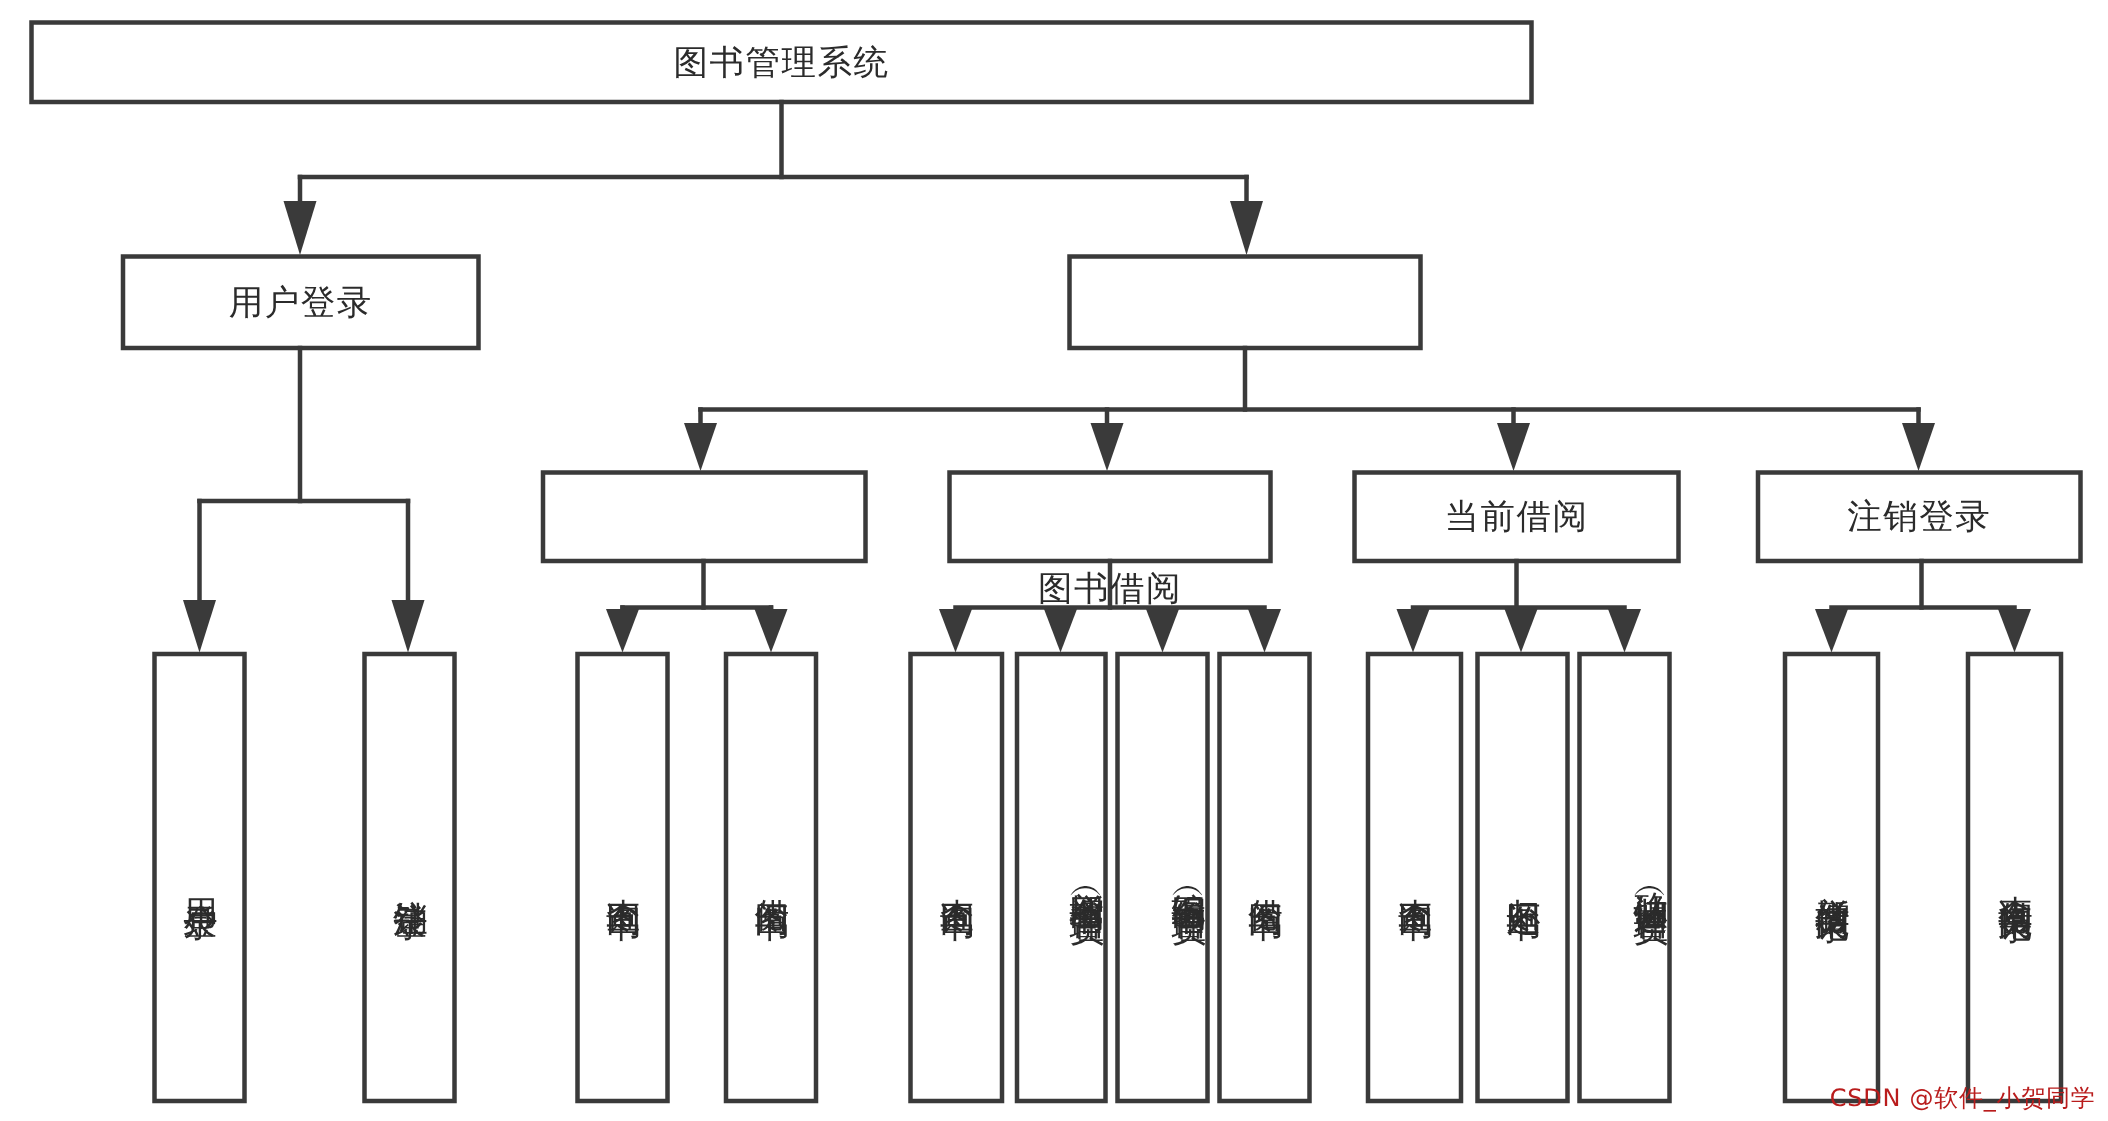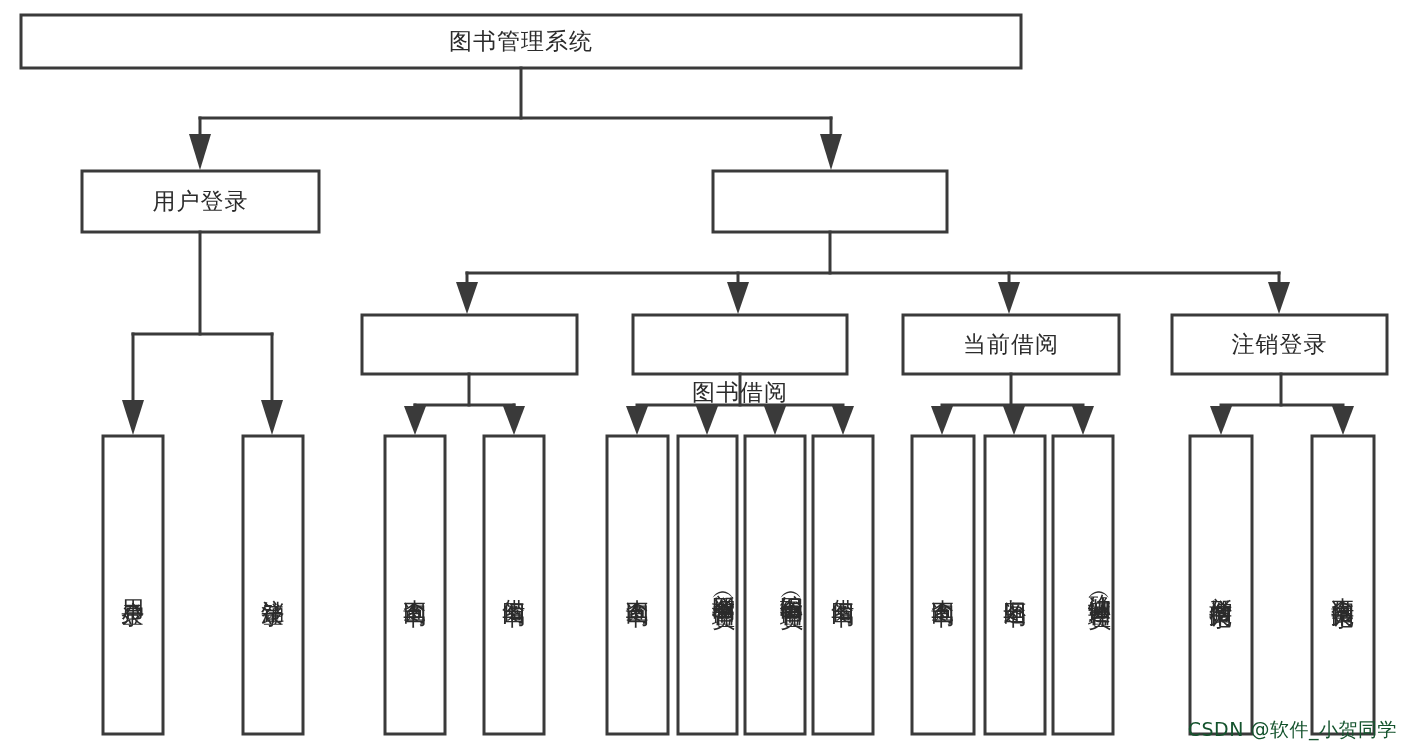--- a/index.html
+++ b/index.html
@@ -63,22 +63,22 @@
     font-size: 23px;
     color: #2b2b2b;
     letter-spacing: 1px;
     white-space: nowrap;
     pointer-events: none;
   }
   .watermark {
     position: absolute;
     right: 8px;
     bottom: 4px;
-    font-size: 19px;
-    color: #14532d;
+    font-size: 16px;
+    color: #b91c1c;
     letter-spacing: 0.5px;
     white-space: nowrap;
     pointer-events: none;
   }
 </style>
 </head>
 <body>
 
 <div id="diagram-root">
 

